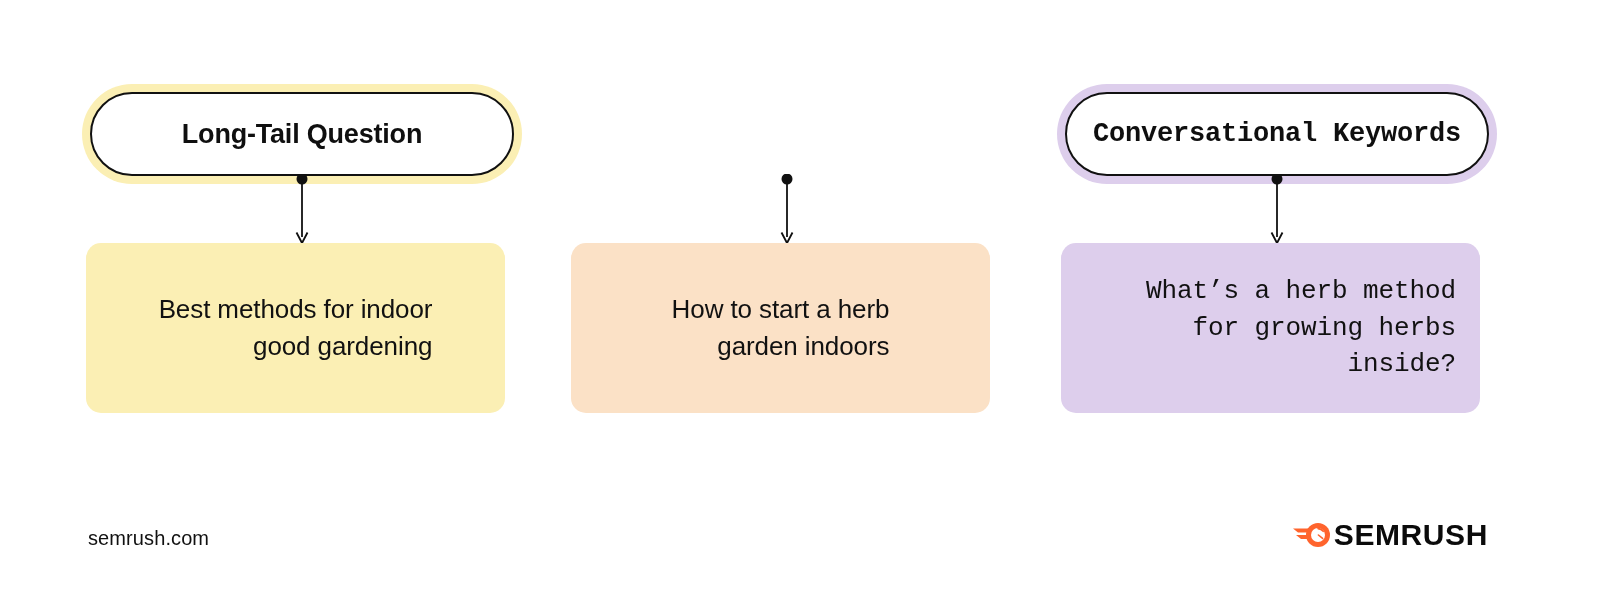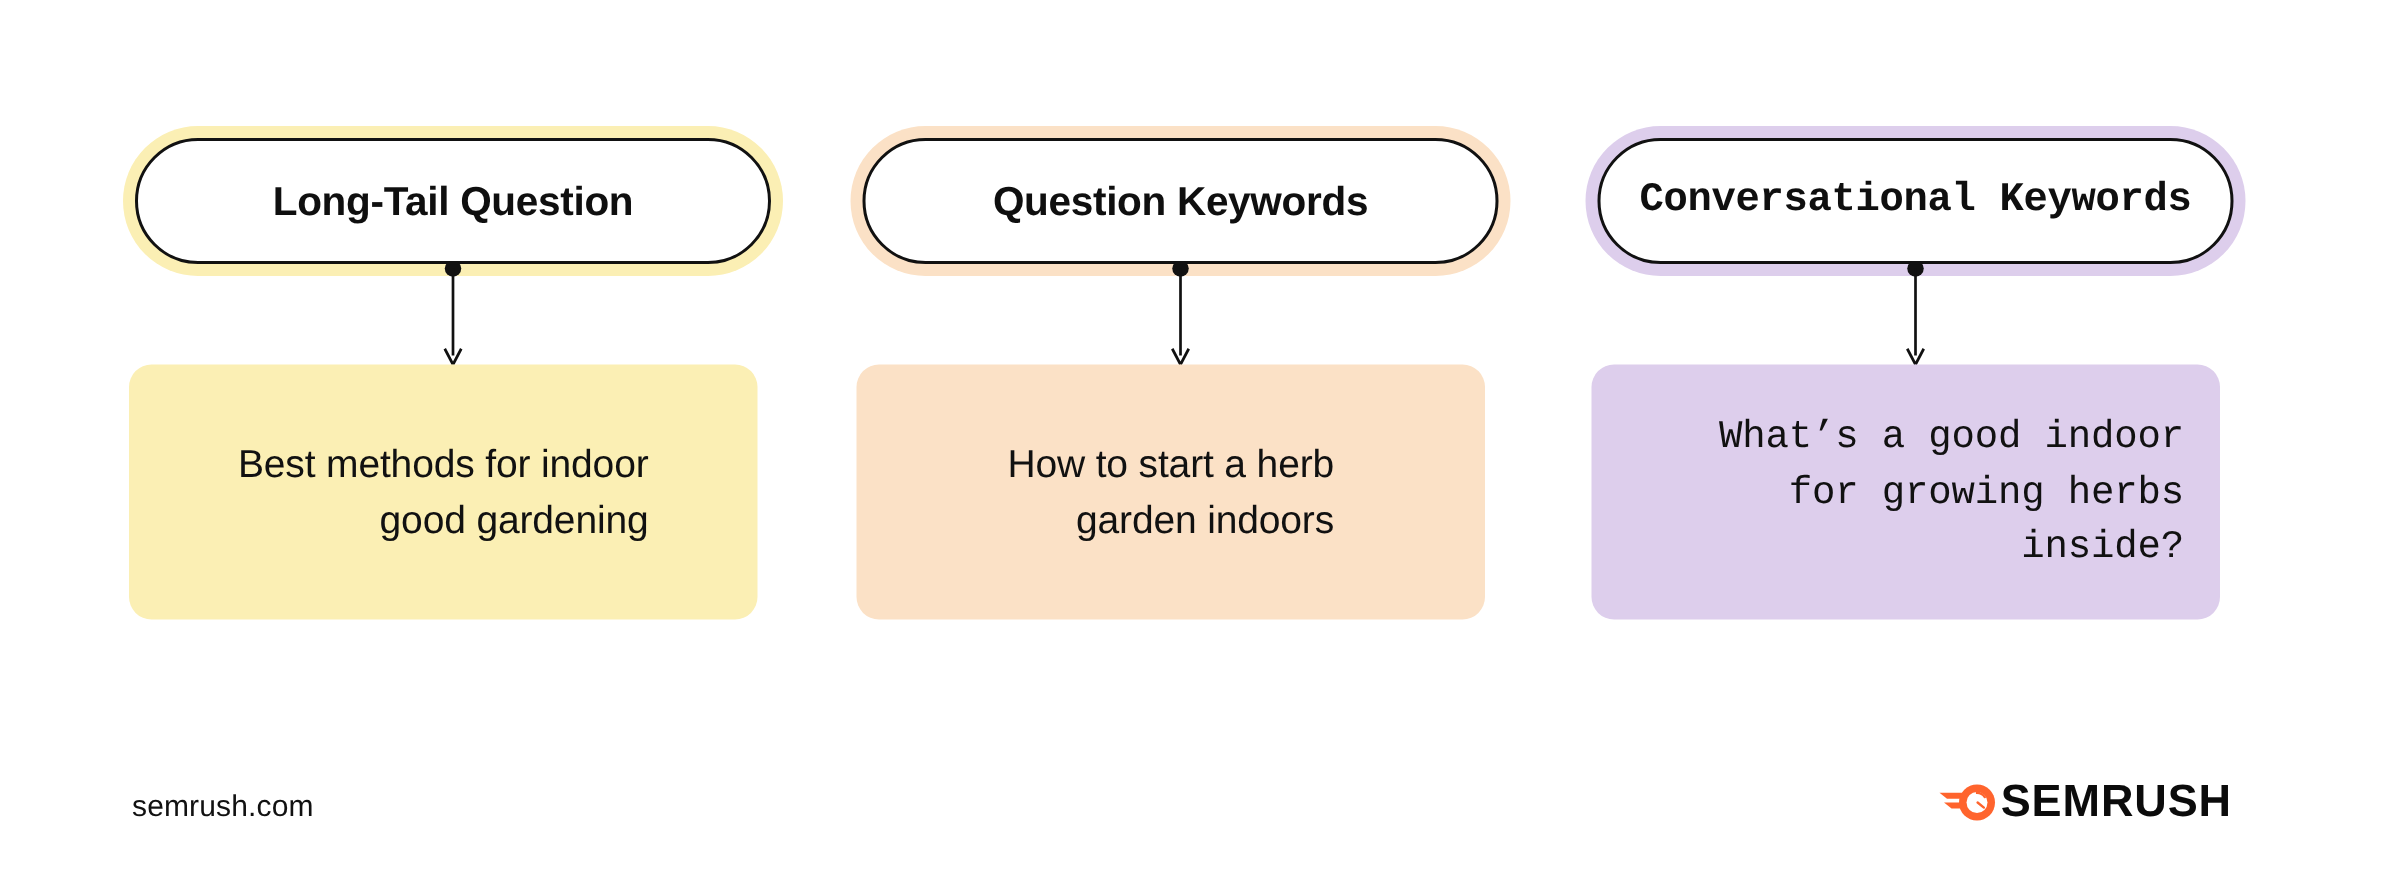--- a/index.html
+++ b/index.html
@@ -152,25 +152,20 @@
     <div class="card" style="background:#FBEFB4;">
       <div class="card-text">
         <span>Best methods for indoor</span><br>
         <span>good gardening</span>
       </div>
     </div>
   </div>
 
   <div class="column col-2">
 
-    <div class="pill-wrap" style="background:#FBE1C6;">
-      <div class="pill">
-        <span class="pill-label">Question Keywords</span>
-      </div>
-    </div>
 
     <svg class="connector" viewBox="0 0 440 76" xmlns="http://www.w3.org/2000/svg">
       <circle cx="229" cy="5" r="5.5" fill="#111111"></circle>
       <line x1="229" y1="5" x2="229" y2="63" stroke="#111111" stroke-width="1.8"></line>
       <path d="M229 69 L223.5 58.5 M229 69 L234.5 58.5" stroke="#111111" stroke-width="1.8" fill="none"></path>
     </svg>
 
     <div class="card" style="background:#FBE1C6;">
       <div class="card-text">
         <span>How to start a herb</span><br>
@@ -188,21 +183,21 @@
     </div>
 
     <svg class="connector" viewBox="0 0 440 76" xmlns="http://www.w3.org/2000/svg">
       <circle cx="229" cy="5" r="5.5" fill="#111111"></circle>
       <line x1="229" y1="5" x2="229" y2="63" stroke="#111111" stroke-width="1.8"></line>
       <path d="M229 69 L223.5 58.5 M229 69 L234.5 58.5" stroke="#111111" stroke-width="1.8" fill="none"></path>
     </svg>
 
     <div class="card" style="background:#DDCEEC;">
       <div class="card-text">
-        <span>What’s a good indoor</span><br>
+        <span>What’s a herb method</span><br>
         <span>for growing herbs inside?</span>
       </div>
     </div>
   </div>
 
   <div class="footer-url">semrush.com</div>
 
   <div class="brand">
     <svg class="brand-mark" viewBox="0 0 42 32" xmlns="http://www.w3.org/2000/svg">
       <path d="M1 9.5 L18 9.5 L18 13.5 L6 13.5 Z" fill="#FF642D"></path>

